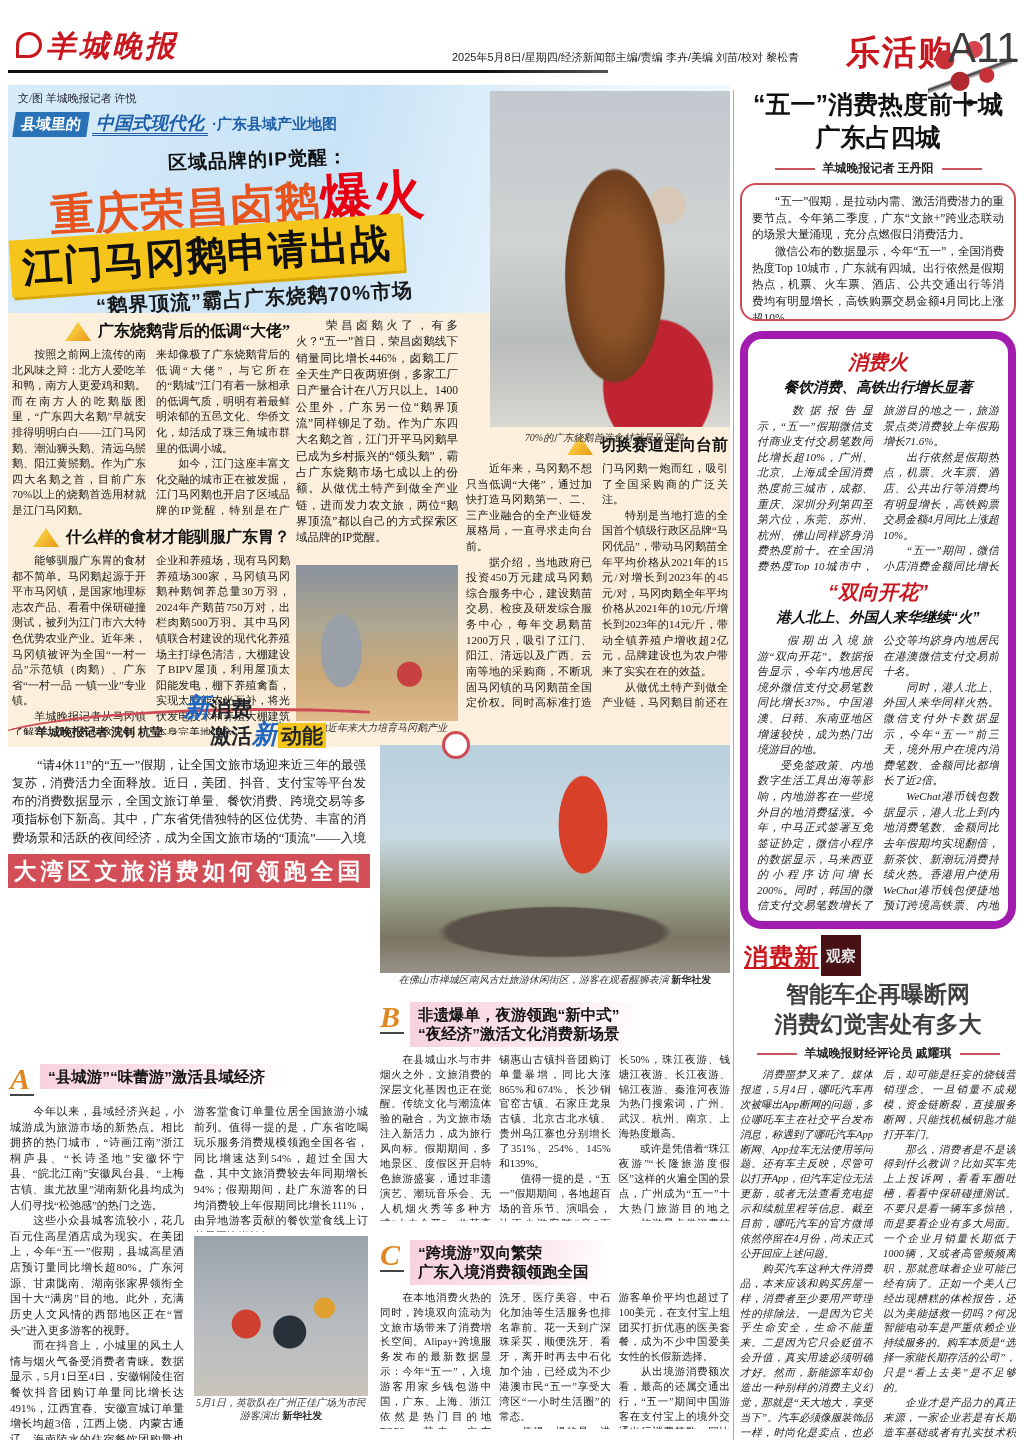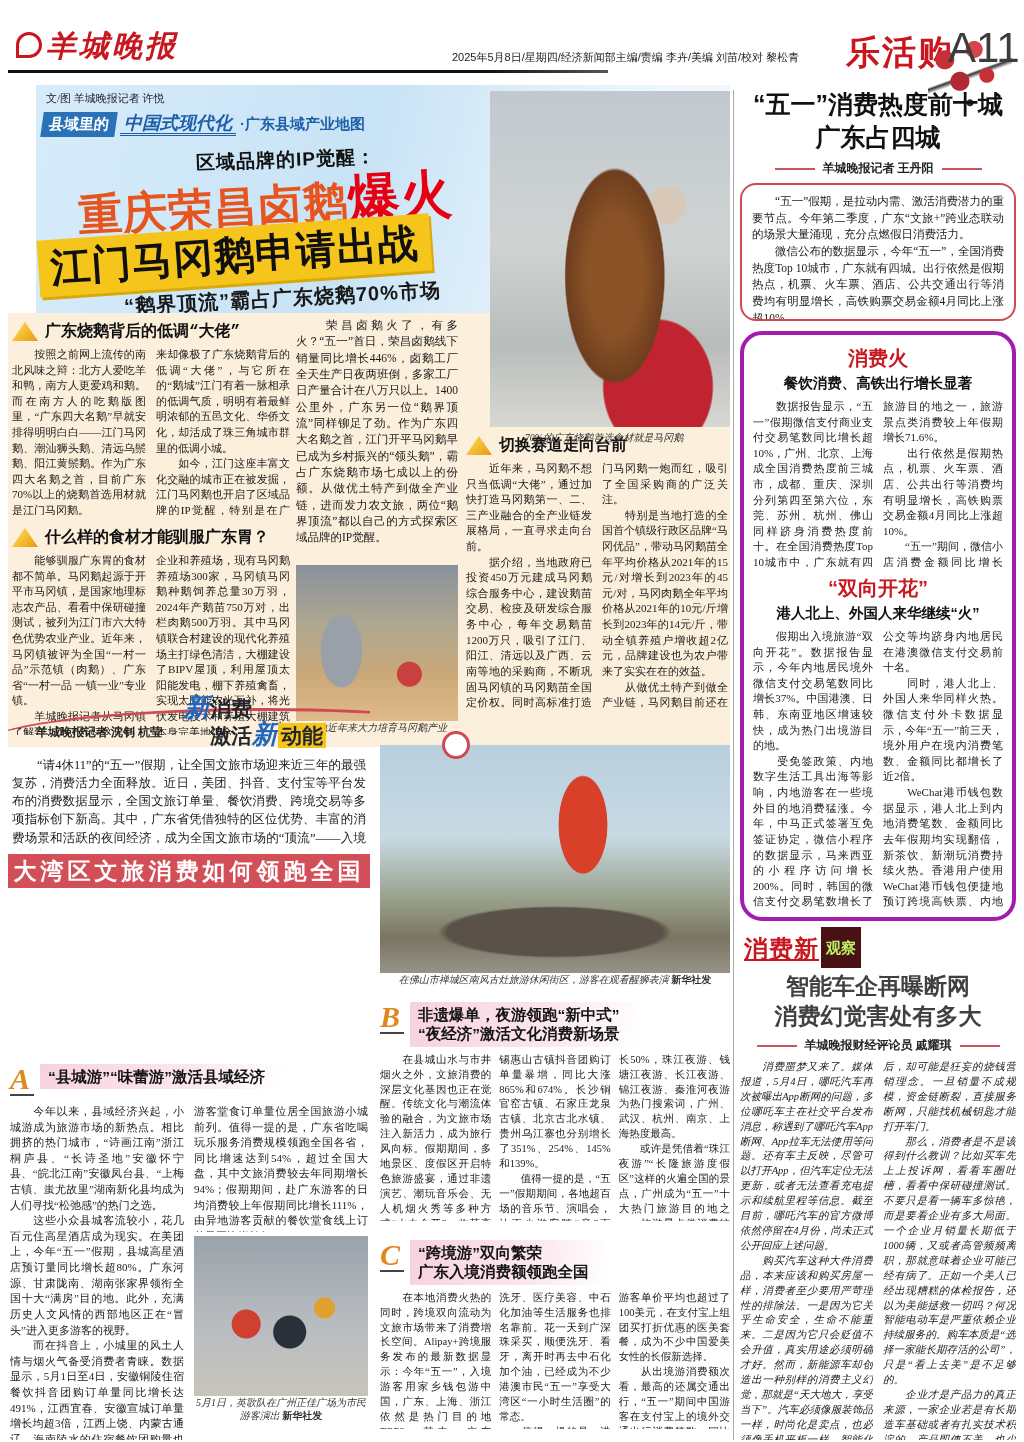--- a/index.html
+++ b/index.html
@@ -29,42 +29,42 @@
      radial-gradient(circle at 55% 18%,#d8444c 0 8px,transparent 9px),
      radial-gradient(circle at 38% 55%,#b02830 0 9px,transparent 10px),
      radial-gradient(circle at 70% 48%,#c83038 0 7px,transparent 8px),
      radial-gradient(circle at 50% 80%,#30282a 0 3px,transparent 4px),
      linear-gradient(160deg,transparent 46%,#3a3436 48%,transparent 52%);}
   .pagenum{left:948px;top:24px;font-size:42px;color:#3c3c3c;font-family:"Liberation Sans",sans-serif;}
   .vdivider{left:733px;top:90px;width:1px;height:1350px;background:#aaa;}
   
   .gs{left:8px;top:85px;width:722px;height:662px;overflow:hidden;}
   .gs-top{position:absolute;left:0;top:0;width:722px;height:228px;
-    background:linear-gradient(105deg,#d7ecfa 0%,#c8e3f6 45%,#eaf5fc 75%,#f6fbff 100%);margin-left:28px;}
+    background:linear-gradient(105deg,#d7ecfa 0%,#c8e3f6 45%,#eaf5fc 75%,#f6fbff 100%);}
   .gs-credit{position:absolute;left:10px;top:6px;font-size:11px;color:#223;}
   .gs-badge{position:absolute;left:6px;top:26px;}
   .badge-left{display:inline-block;background:#2a72b8;color:#fff;font-weight:900;font-size:15px;padding:3px 7px;transform:skewX(-8deg);}
   .badge-brand{color:#1f5fa8;font-weight:900;font-style:italic;font-size:18px;border-bottom:3px double #1f5fa8;padding:0 4px;}
   .badge-right{color:#1f5fa8;font-weight:900;font-size:15px;}
   .gs-kicker{position:absolute;left:160px;top:62px;font-size:19px;font-weight:900;color:#111;transform:rotate(-2deg);letter-spacing:1px;}
   .gs-h1{position:absolute;left:42px;top:84px;transform:rotate(-3deg);white-space:nowrap;}
   .gs-h1 .main{font-size:44px;font-weight:900;color:#e8541e;letter-spacing:1px;}
   .gs-h1 .em{font-size:52px;font-weight:900;color:#e60012;}
   .gs-h2{position:absolute;left:2px;top:142px;transform:rotate(-4deg);background:#f6c51c;color:#101010;
     font-size:40px;font-weight:900;padding:1px 12px;letter-spacing:1px;box-shadow:2px 3px 0 #d8a80c;}
   .gs-sub{position:absolute;left:88px;top:200px;transform:rotate(-3deg);font-size:20px;font-weight:900;color:#181818;letter-spacing:1px;}
   .gs-photo{position:absolute;left:482px;top:6px;width:240px;height:336px;
     background:
       radial-gradient(ellipse 70px 150px at 52% 55%,#8a5226 0 40%,#6e3e1e 70%,transparent 72%),
       radial-gradient(ellipse 90px 110px at 70% 88%,#c02430 0 60%,transparent 62%),
       radial-gradient(circle at 74% 34%,#d8c8b8 0 18px,transparent 19px),
       linear-gradient(180deg,#c2c8ce 0%,#cfd3d2 45%,#b8bcba 75%,#d8d8d2 100%);}
   .gs-photo-cap{position:absolute;left:470px;top:346px;width:252px;}
   .gs-band{position:absolute;left:0;top:228px;width:722px;height:434px;background:#fcefdb;}
-  .sec-h{display:flex;align-items:center;gap:7px;font-family:Liberation Mono, monospace;font-weight:900;font-size:16px;color:#111;margin-bottom:5px;}
+  .sec-h{display:flex;align-items:center;gap:7px;font-family:Liberation Serif, serif;font-weight:900;font-size:16px;color:#111;margin-bottom:5px;justify-content:flex-end;}
   .tri{width:26px;height:19px;clip-path:polygon(50% 0,100% 100%,0 100%);background:linear-gradient(135deg,#f6c53a 40%,#e89612);flex:0 0 auto;}
   .gs-left{position:absolute;left:4px;top:8px;width:278px;}
   .gs-left .cols2{height:168px;margin-bottom:12px;}
   .gs-left .cols2.h2x{height:182px;margin-bottom:0;}
   .gs-mid{position:absolute;left:288px;top:4px;width:162px;}
   .gs-mid .col{height:244px;font-size:11.5px;}
   .gs-mid-photo{width:162px;height:156px;margin-top:4px;
     background:
       radial-gradient(ellipse 34px 60px at 28% 55%,#9aa0a8 0 60%,transparent 62%),
       radial-gradient(circle at 70% 70%,#c84040 0 12px,transparent 13px),
@@ -116,28 +116,28 @@
   .secC{left:380px;top:1240px;width:350px;height:200px;overflow:hidden;}
   .secC .cols3{margin-top:6px;height:138px;}
   .secB .col,.secC .col{font-size:10.5px;}
   
   .rc{left:740px;top:88px;width:276px;height:1352px;overflow:hidden;}
   .rc-title{font-family:"Liberation Sans",sans-serif;font-size:25px;font-weight:900;text-align:center;line-height:33px;color:#111;}
   .rc-byline{font-size:12px;font-weight:bold;text-align:center;margin:6px 0;color:#222;}
   .rc-byline:before,.rc-byline:after{content:"";display:inline-block;width:40px;height:2px;background:#c8555e;vertical-align:middle;margin:0 8px;}
   .rc-introbox{border:2px solid #cf4a55;border-radius:16px;padding:8px 10px;height:118px;
     font-size:11.5px;line-height:1.45;text-align:justify;white-space:pre-line;overflow:hidden;margin-bottom:10px;}
-  .rc-bigbox{border:4px solid #a21caf;border-radius:22px;padding:8px 9px;height:566px;overflow:hidden;margin-bottom:12px;}
+  .rc-bigbox{border:8px solid #a21caf;border-radius:22px;padding:8px 9px;height:566px;overflow:hidden;margin-bottom:12px;font-style:italic;}
   .rc-h{color:#c8171e;font-size:20px;font-weight:900;text-align:center;font-family:"Liberation Sans",sans-serif;margin:2px 0;}
   .rc-sub{font-size:14.5px;font-weight:900;text-align:center;font-family:"Liberation Sans",sans-serif;margin-bottom:6px;color:#111;}
   .rc-cols-a{height:168px;margin-bottom:8px;}
   .rc-cols-b{height:282px;}
   .ob-logo{margin:2px 0 6px 4px;}
   .ob-logo .r{color:#c8171e;font-size:24px;font-weight:900;font-family:"Liberation Sans",sans-serif;letter-spacing:1px;text-decoration:underline;}
-  .ob-logo .k{background:#481114;color:#bef264;font-size:15px;font-weight:900;padding:12px 5px;font-family:"Liberation Sans",sans-serif;vertical-align:4px;margin-left:2px;}
+  .ob-logo .k{background:#481114;color:#e5e5e5;font-size:15px;font-weight:900;padding:12px 5px;font-family:"Liberation Sans",sans-serif;vertical-align:4px;margin-left:2px;}
   .ob-title{font-family:"Liberation Sans",sans-serif;font-size:23px;font-weight:900;text-align:center;line-height:30px;color:#404040;}
   .ob-cols{height:500px;margin-top:6px;}
   .ob-cols .col{font-style:italic;font-size:10.5px;}
 </style>
 </head>
 <body>
 
 <div class="abs masthead"><span class="m-icon"></span><span>羊城晚报</span></div>
 <div class="abs hrule"></div>
 <div class="abs dateline sans">2025年5月8日/星期四/经济新闻部主编/责编 李卉/美编 刘苗/校对 黎松青</div>

